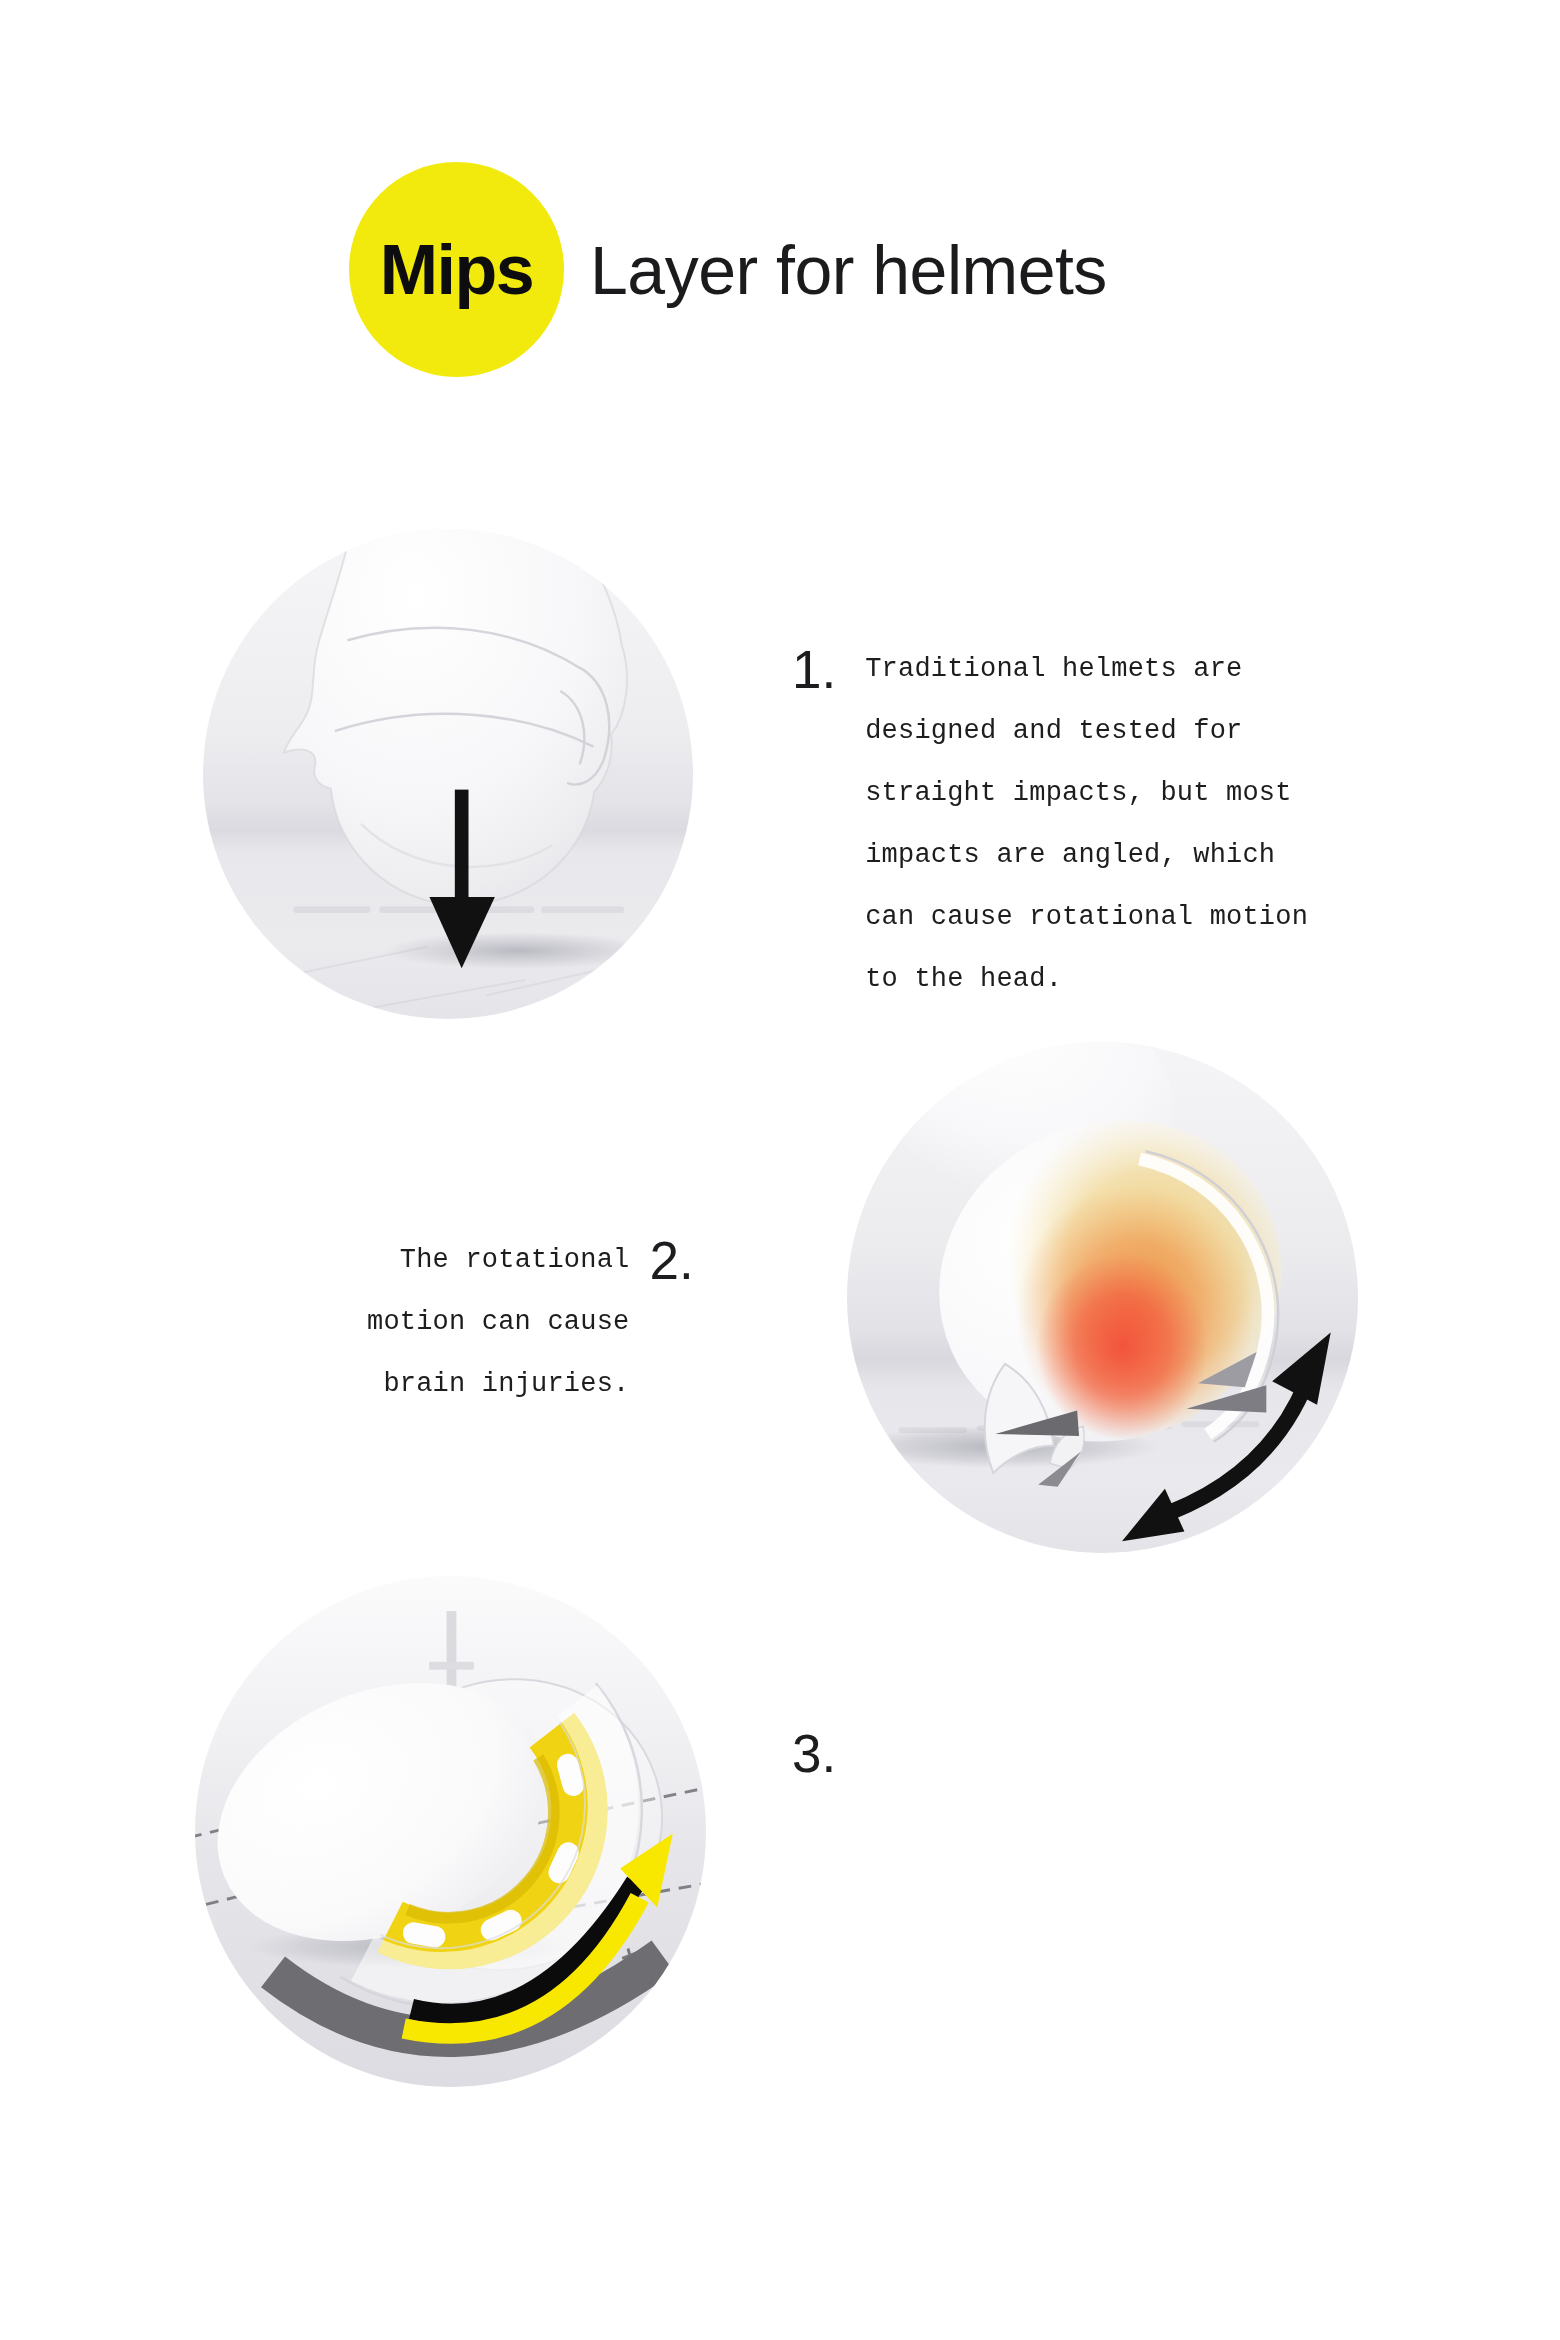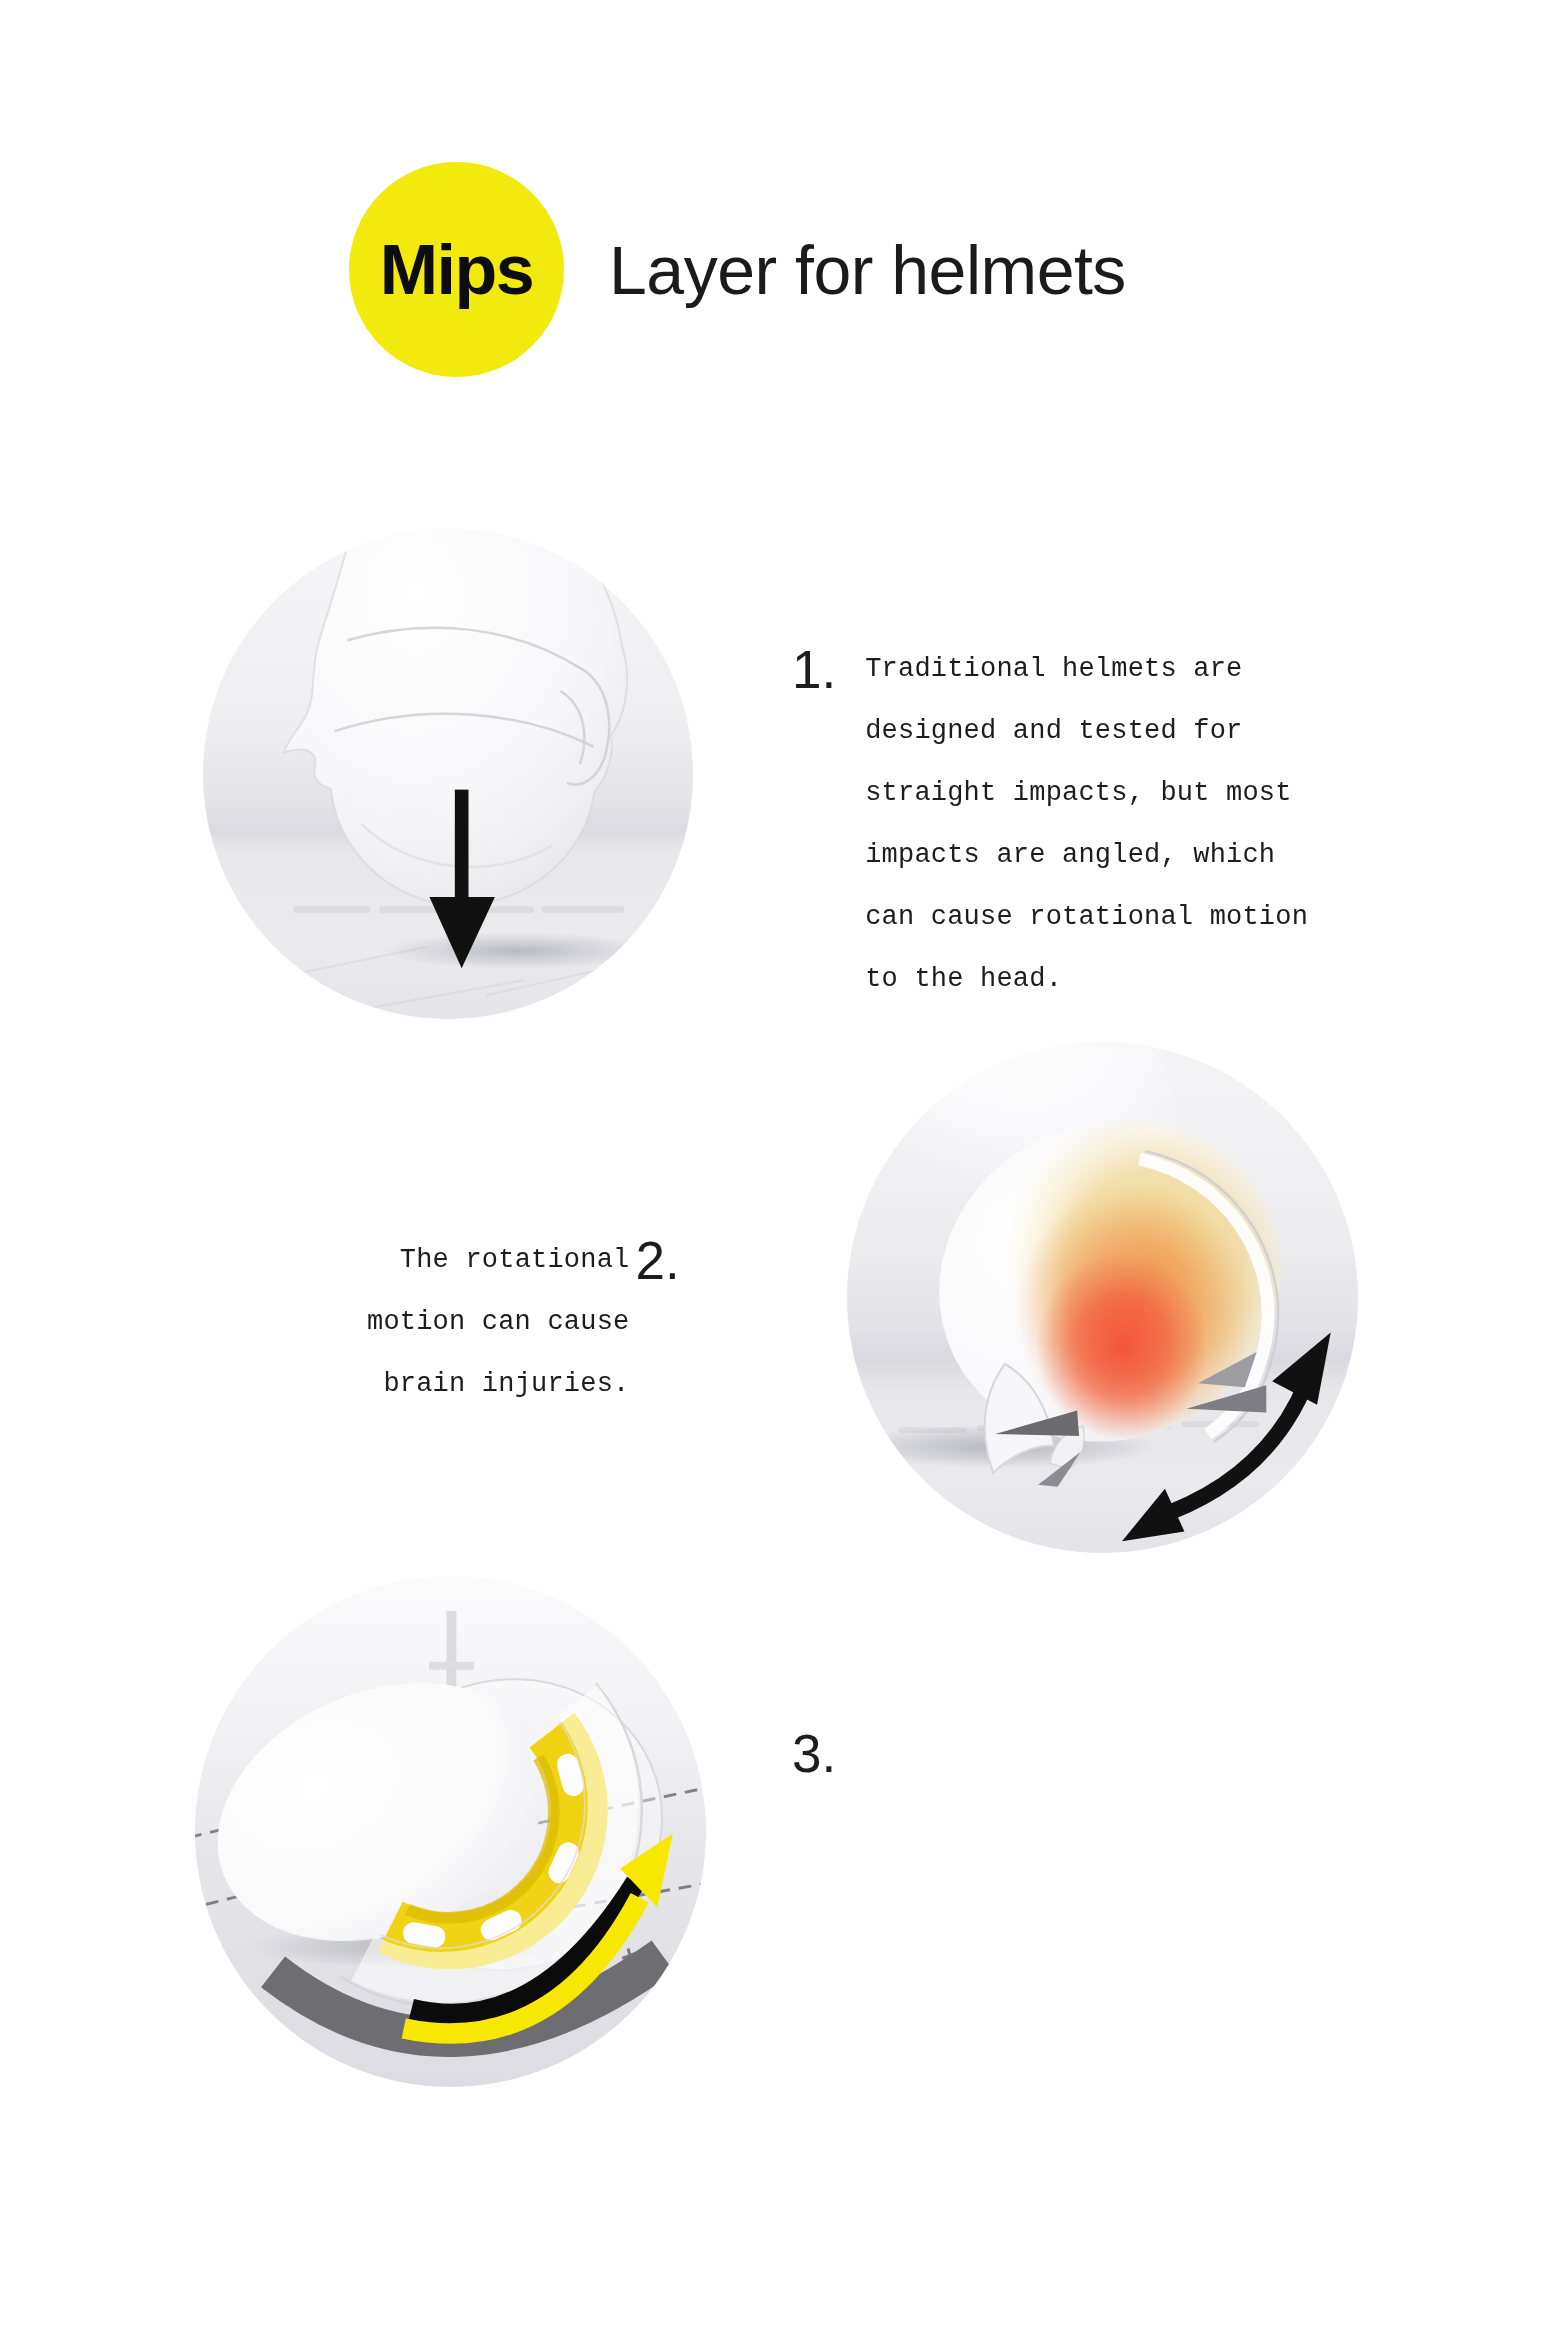--- a/index.html
+++ b/index.html
@@ -1,38 +1,38 @@
 <!DOCTYPE html>
 <html style="--brand-yellow: #F2EA0D; --title-black: #1B1B1D; --text-black: #1D1D1F; --arrow-black: #111111; --impact-red: #F3503A; --impact-orange: #F08C4A; --impact-yellow: #EDC96B; --lfl-yellow: #F0D414; --signal-yellow: #F8E800; --arc-gray: #6E6E72; --wedge-gray: #7D7D83;"><head>
 <meta charset="utf-8">
 <style>
   html,body{margin:0;padding:0;background:#ffffff;}
   body{width:1560px;height:2341px;position:relative;overflow:hidden;
        font-family:"Liberation Sans", sans-serif;color:var(--text-black,#1d1d1f);}
 
   
-  .header{position:absolute;left:349px;top:162px;height:215px;display:flex;align-items:center;gap:45px;}
+  .header{position:absolute;left:349px;top:162px;height:215px;display:flex;align-items:center;gap:26px;}
   .logo-circle{width:215px;height:215px;border-radius:50%;background:var(--brand-yellow,#F2EA0D);
                display:flex;align-items:center;justify-content:center;flex:0 0 auto;}
   .logo-text{font-size:70px;font-weight:700;letter-spacing:-1.5px;color:#0d0d0f;}
   .page-title{font-size:68px;font-weight:400;letter-spacing:-0.5px;color:var(--title-black,#1b1b1d);margin:0;}
 
   
   .illus{position:absolute;}
   .illus svg{display:block;}
   .c1{left:203px;top:529px;width:490px;height:490px;}
   .c2{left:847px;top:1042px;width:511px;height:511px;}
   .c3{left:195px;top:1576px;width:511px;height:511px;}
 
   
   .step{position:absolute;display:flex;align-items:flex-start;}
   .step .num{font-size:53px;font-weight:400;line-height:1.05;margin-top:3.9px;}
   .step p{margin:0;font-size:27px;line-height:62px;letter-spacing:0.2px;white-space:pre-line;font-family:Liberation Mono, monospace;}
   .step-1{left:792px;top:638px;gap:29px;}
-  .step-2{left:367px;top:1229px;gap:6px;}
+  .step-2{left:367px;top:1229px;gap:20px;}
   .step-2 p{text-align:right;}
   .step-3{left:792px;top:1722px;gap:29px;}
 </style>
 </head>
 <body>
 
 <header class="header">
   <div class="logo-circle">
     <span class="logo-text">Mips</span>
   </div>

